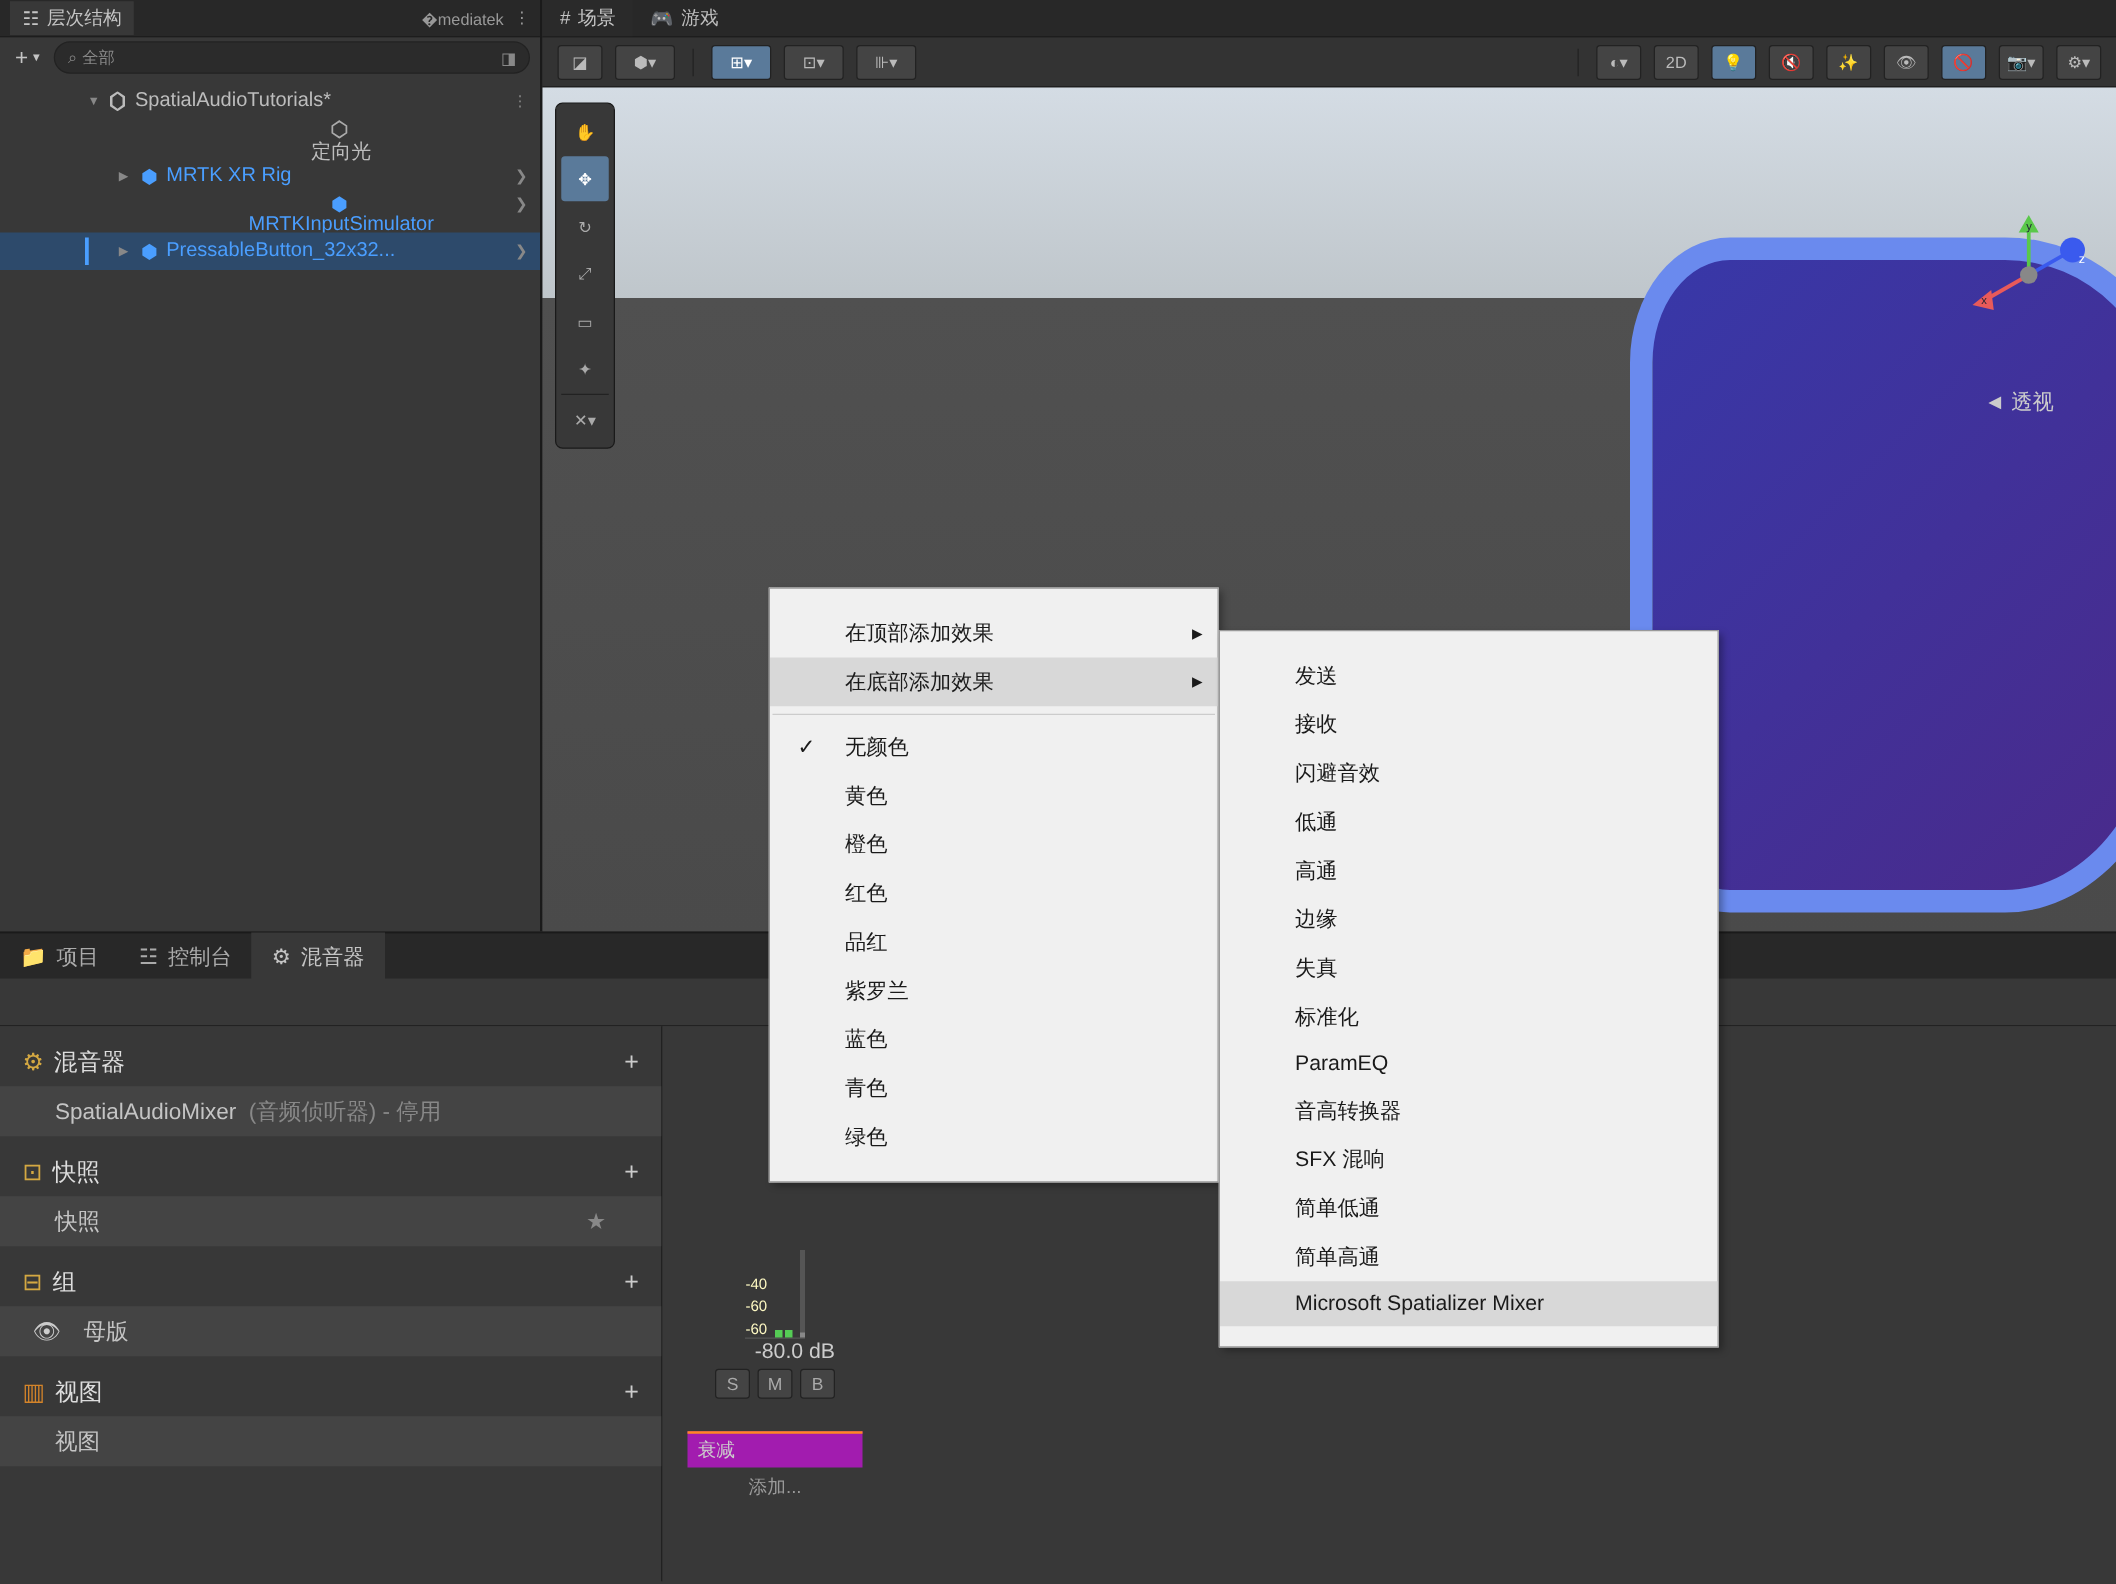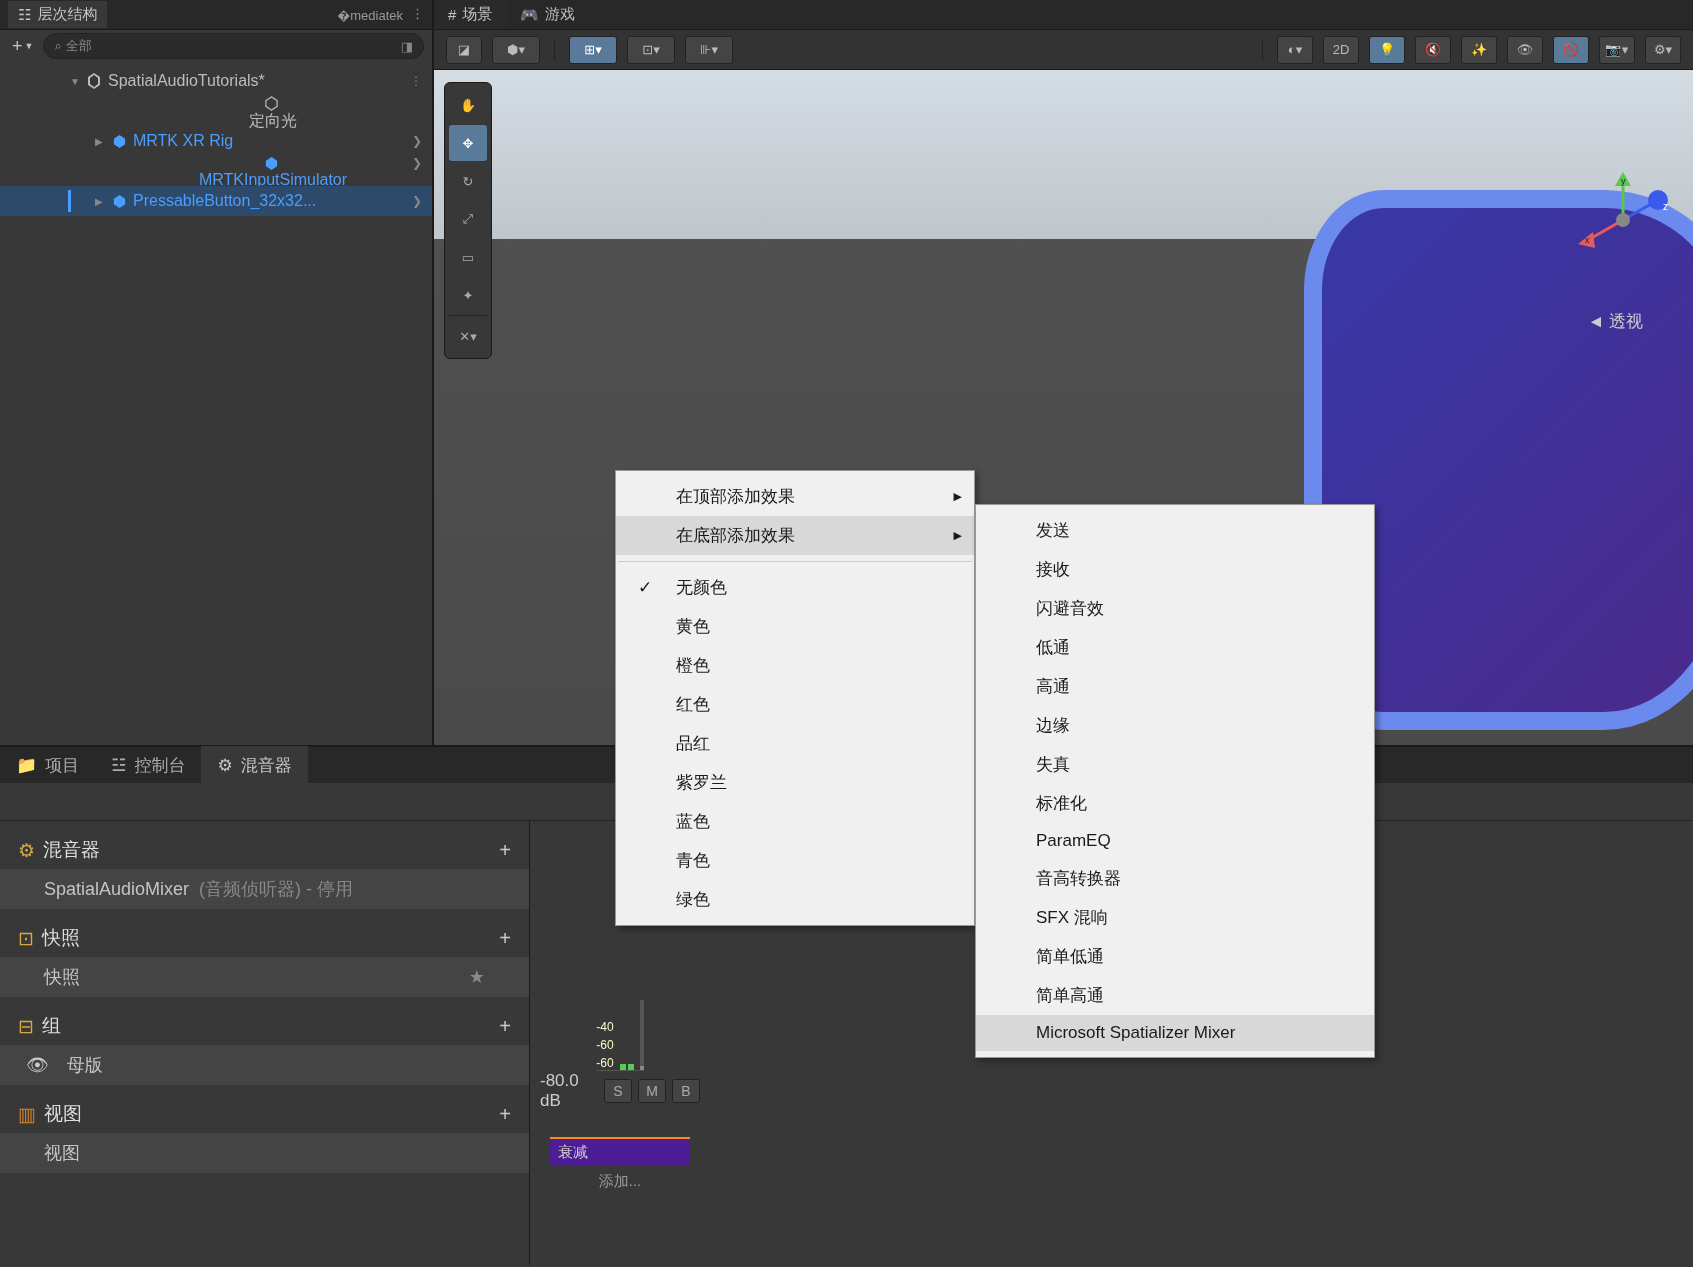--- a/index.html
+++ b/index.html
@@ -73,31 +73,31 @@
 .mixer-strip { width: 180px; background: #383838; padding: 10px; display: flex; flex-direction: column; align-items: center; }
 .mixer-right { flex: 1; background: #383838; }
 
 .mixer-section { margin-bottom: 10px; }
 .mixer-section-header { display: flex; align-items: center; padding: 6px 18px; font-size: 19px; color: #ddd; }
 .mixer-section-header .plus { margin-left: auto; font-size: 20px; color: #ccc; }
 .mixer-list-item { padding: 8px 44px; font-size: 18px; color: #c4c4c4; display: flex; align-items: center; background: #444; }
 .mixer-list-item .star { margin-left: auto; color: #888; }
 .mixer-list-item .eye { margin-right: 18px; margin-left: -18px; color: #ccc; }
 
-.fader-area { display: flex; align-items: center; gap: 4px; }
+.fader-area { display: flex; flex-direction: column; align-items: flex-end; gap: 4px; }
 .fader-db { font-size: 17px; color: #ccc; }
 .smb-btns { display: flex; gap: 6px; }
 .smb-btn { width: 28px; height: 24px; background: #444; border: 1px solid #222; border-radius: 3px; display: flex; align-items: center; justify-content: center; color: #aaa; font-size: 14px; }
-.atten-label { background: #4c1d95; border-top: 2px solid #ff8822; padding: 4px 8px; width: 140px; color: #ccc; font-size: 15px; margin-top: 26px; }
+.atten-label { background: #a21caf; border-top: 2px solid #ff8822; padding: 4px 8px; width: 140px; color: #ccc; font-size: 15px; margin-top: 26px; }
 .add-label { color: #999; padding: 6px; font-size: 15px; }
 
 .exposed-header { padding: 10px 18px; font-size: 20px; color: #ddd; }
 
 
-.context-menu { position: absolute; background: #f0f0f0; color: #1a1a1a; border: 1px solid #999; box-shadow: 3px 3px 6px rgba(0,0,0,0.35); font-size: 17px; padding: 6px 0; }
+.context-menu { position: absolute; background: #f0f0f0; color: #1a1a1a; border: 1px solid #999; box-shadow: 3px 3px 6px rgba(0,0,0,0.35); font-size: 17px; padding: 16px 0; }
 .context-menu-item { padding: 8px 30px 8px 60px; display: flex; align-items: center; position: relative; }
 .context-menu-item.hover { background: #d8d8d8; }
 .context-menu-item.selected-hover { background: #d8d8d8; }
 .context-menu-item .arrow { position: absolute; right: 12px; font-size: 11px; }
 .context-menu-item .check { position: absolute; left: 22px; }
 .context-menu-sep { height: 1px; background: #ccc; margin: 6px 2px; }
 
 .ctx1 { left: 615px; top: 470px; width: 360px; }
 .ctx2 { left: 975px; top: 504px; width: 400px; }
 

